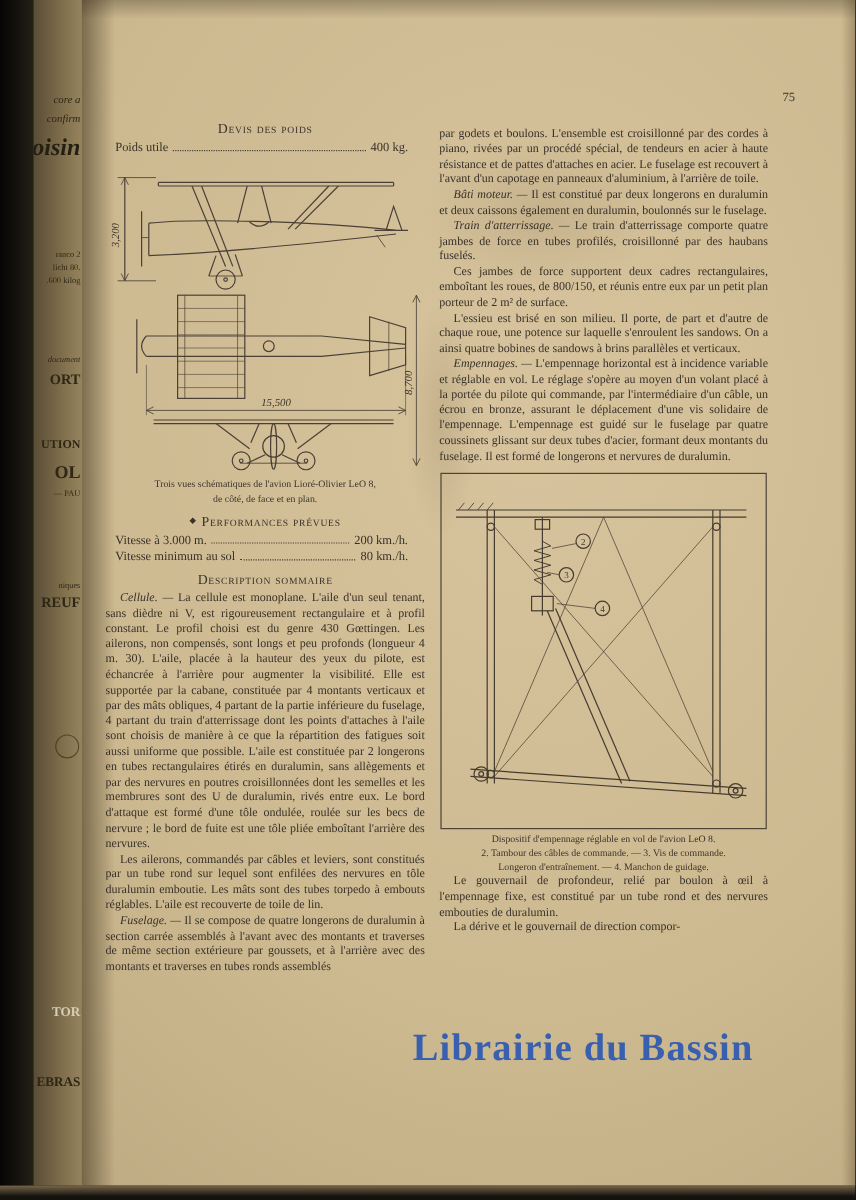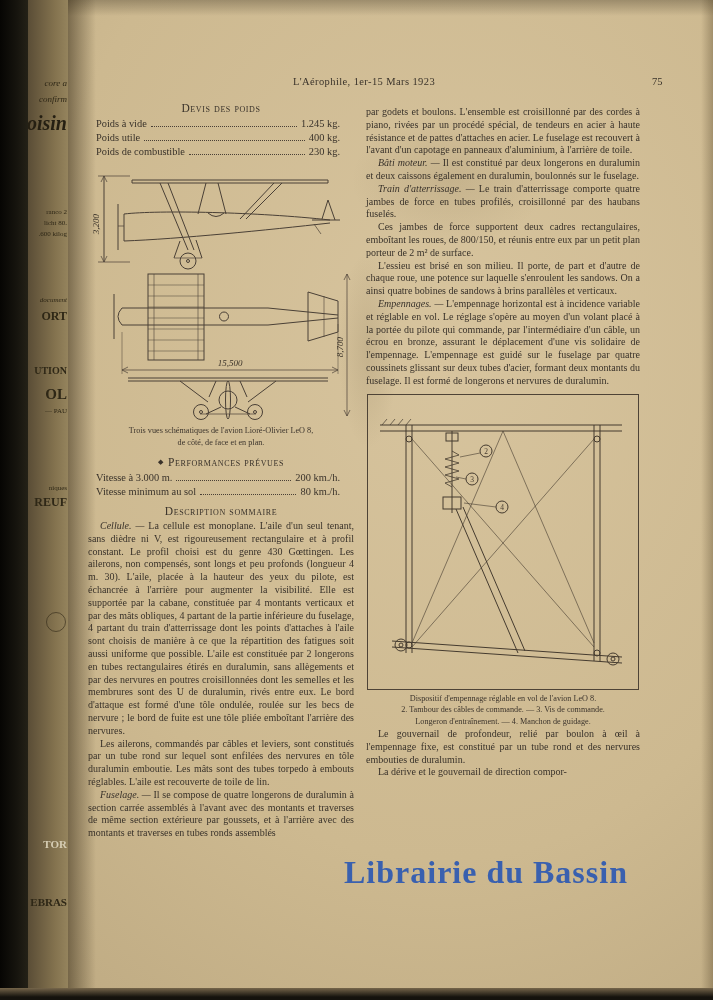--- a/index.html
+++ b/index.html
@@ -84,41 +84,30 @@
     <div class="frag fb" style="top:495px;font-size:12px">REUF</div>
     <div class="spine-ring" style="top:612px"></div>
     <div class="frag fb" style="top:838px;font-size:11px;color:#d6cdb4">TOR</div>
     <div class="frag fb" style="top:896px;font-size:11px">EBRAS</div>
   </div>
 
   <div class="page">
     <div class="smudge1"></div>
     <div class="smudge2"></div>
 
-    <div class="header">L'Aérophile, 1er-15 Mars 1923</div>
     <div class="pageno">75</div>
 
     <div class="col-left">
 
       <div class="sec-title">Devis des poids</div>
 
-      <div class="tbl-row">
-        <span class="tbl-label">Poids à vide</span>
-        <span class="tbl-dots"></span>
-        <span class="tbl-val">1.245 kg.</span>
-      </div>
       <div class="tbl-row">
         <span class="tbl-label">Poids utile</span>
         <span class="tbl-dots"></span>
         <span class="tbl-val">400 kg.</span>
-      </div>
-      <div class="tbl-row">
-        <span class="tbl-label">Poids de combustible</span>
-        <span class="tbl-dots"></span>
-        <span class="tbl-val">230 kg.</span>
       </div>
 
       <div class="fig1">
         <svg width="266" height="256" viewBox="0 0 266 256">
           <g stroke="#4a4036" stroke-width="1" fill="none">
             <g>
               <line x1="16" y1="12" x2="16" y2="98"></line>
               <line x1="10" y1="12" x2="42" y2="12" stroke-width="0.7"></line>
               <line x1="10" y1="98" x2="42" y2="98" stroke-width="0.7"></line>
               <path d="M16,12 l-3,6 M16,12 l3,6 M16,98 l-3,-6 M16,98 l3,-6" stroke-width="0.7"></path>

